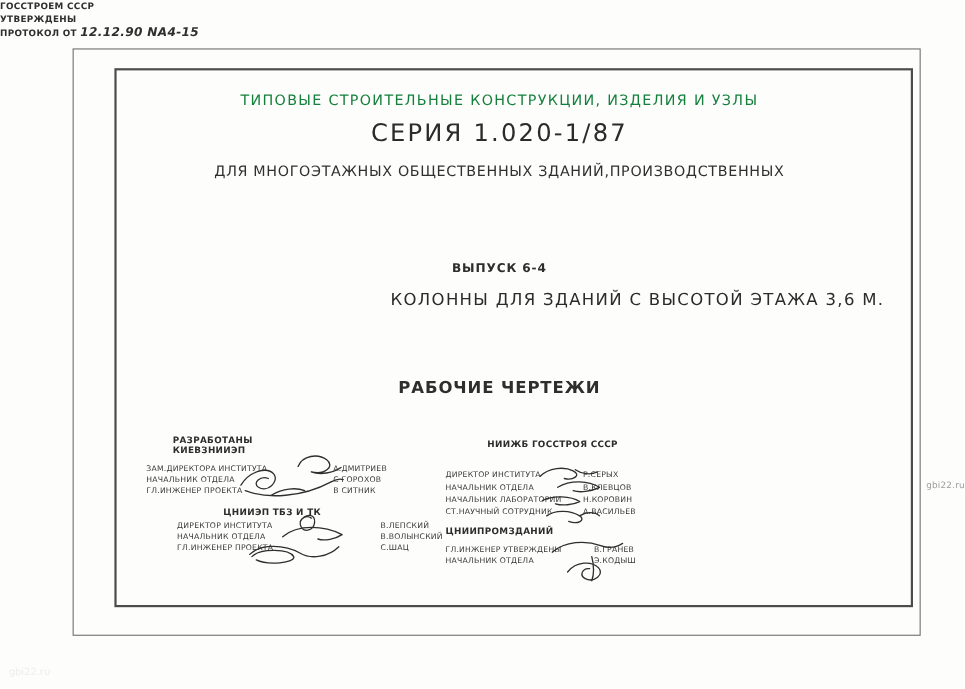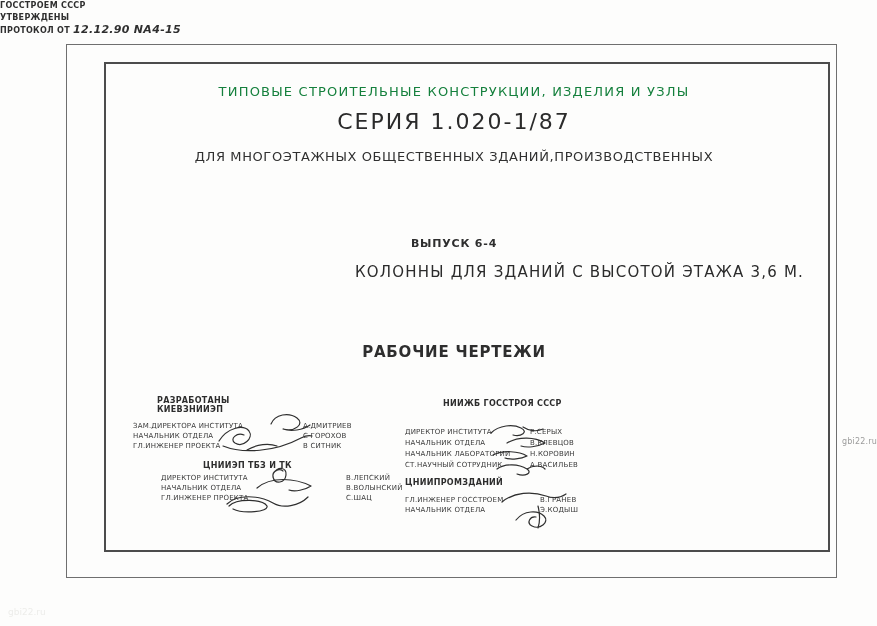--- a/index.html
+++ b/index.html
@@ -134,21 +134,21 @@
         <span class="org-label">СТ.НАУЧНЫЙ СОТРУДНИК</span>
         <span class="org-name">А.ВАСИЛЬЕВ</span>
       </div>
     </div>
   </div>
 
   <div id="org-prom" class="org">
     <div class="org-title">ЦНИИПРОМЗДАНИЙ</div>
     <div class="rows">
       <div class="org-row">
-        <span class="org-label">ГЛ.ИНЖЕНЕР ГОССТРОЕМ</span>
+        <span class="org-label">ГЛ.ИНЖЕНЕР УТВЕРЖДЕНЫ</span>
         <span class="org-name">В.ГРАНЕВ</span>
       </div>
       <div class="org-row">
         <span class="org-label">НАЧАЛЬНИК ОТДЕЛА</span>
         <span class="org-name">Э.КОДЫШ</span>
       </div>
     </div>
   </div>
 
   <div id="approved-block">

